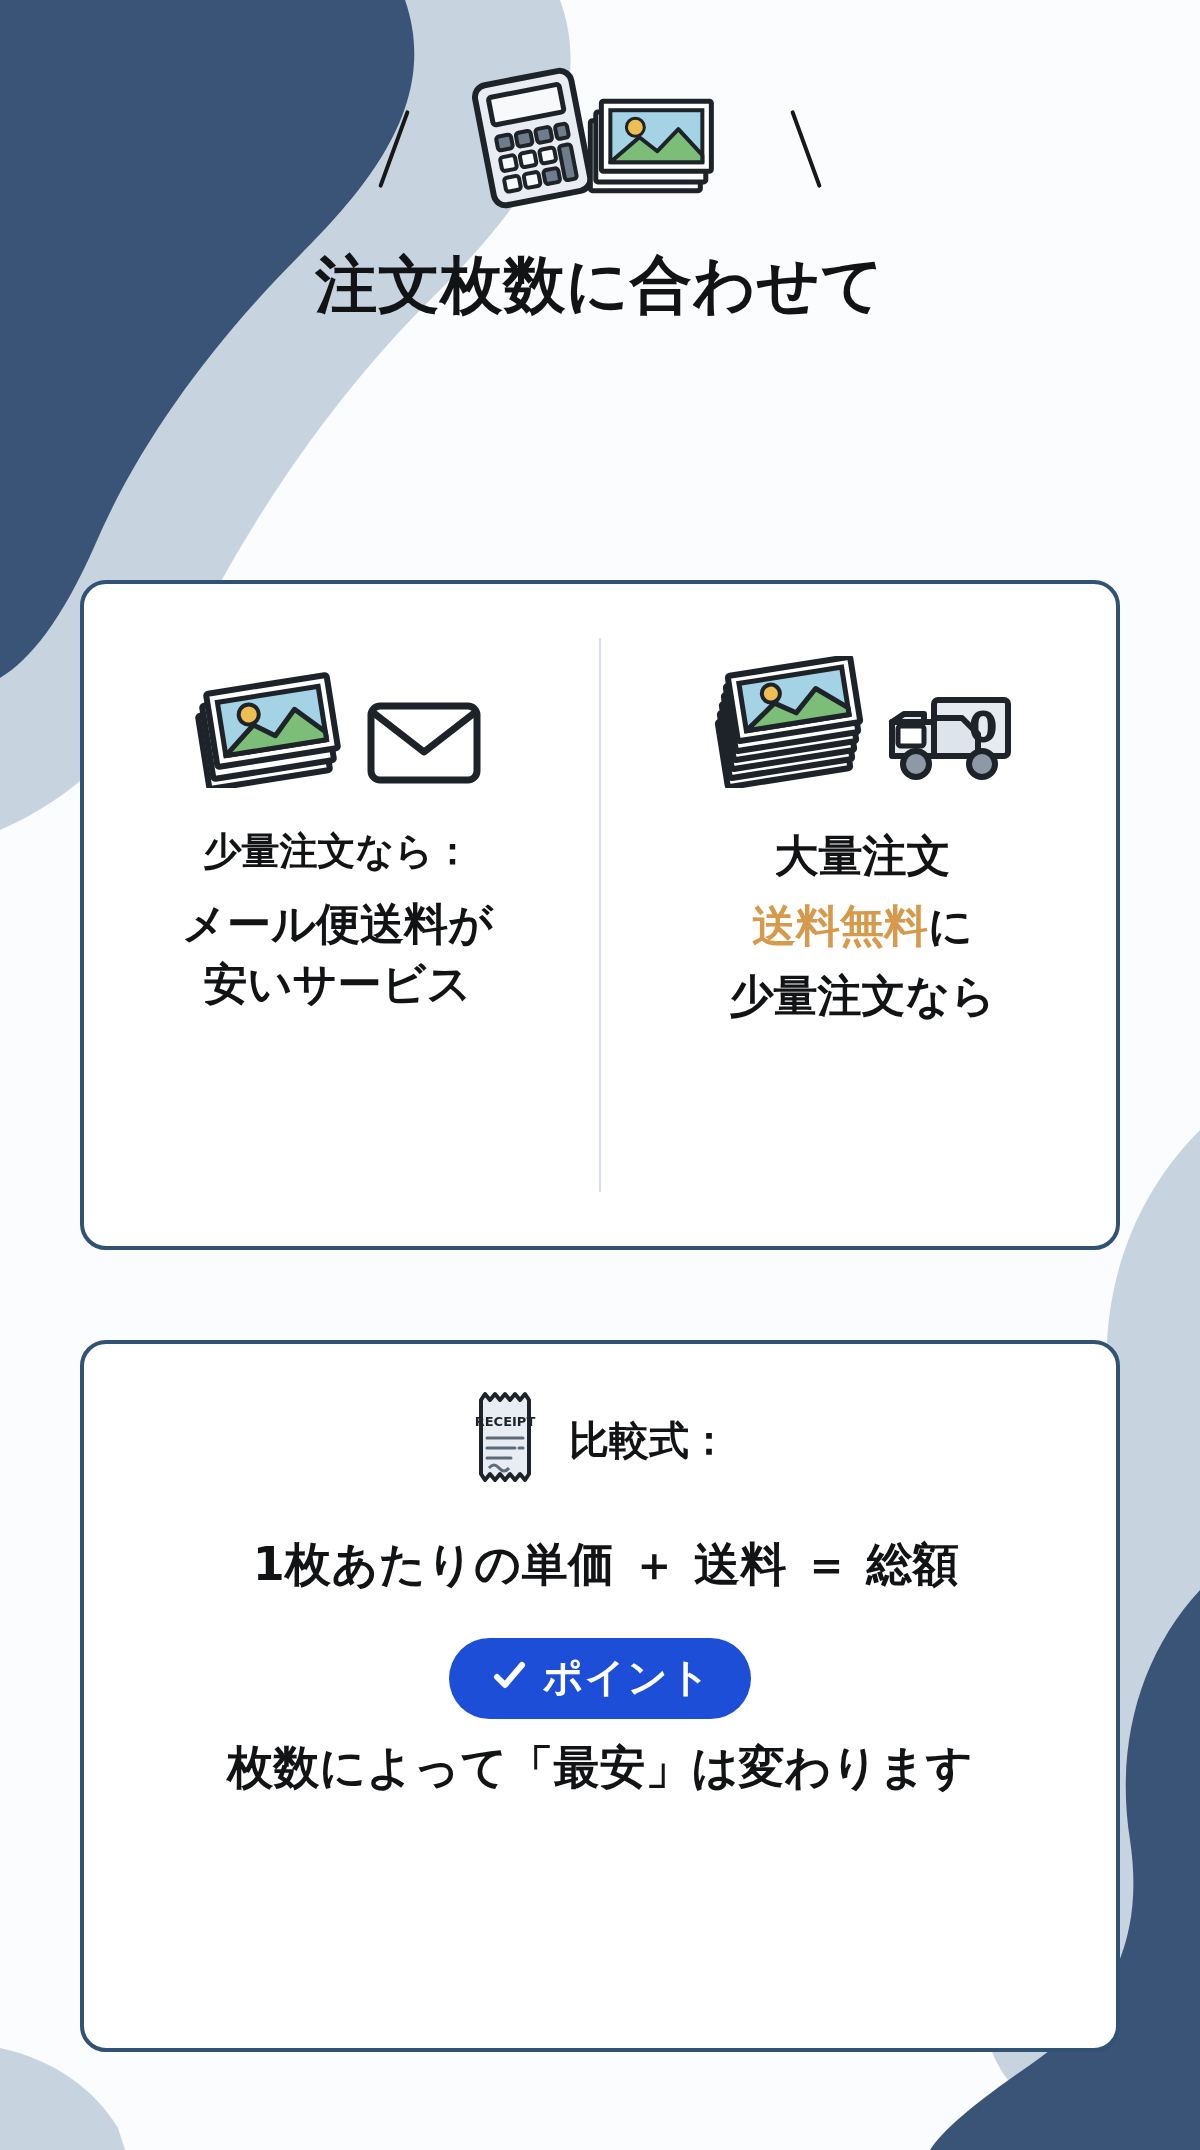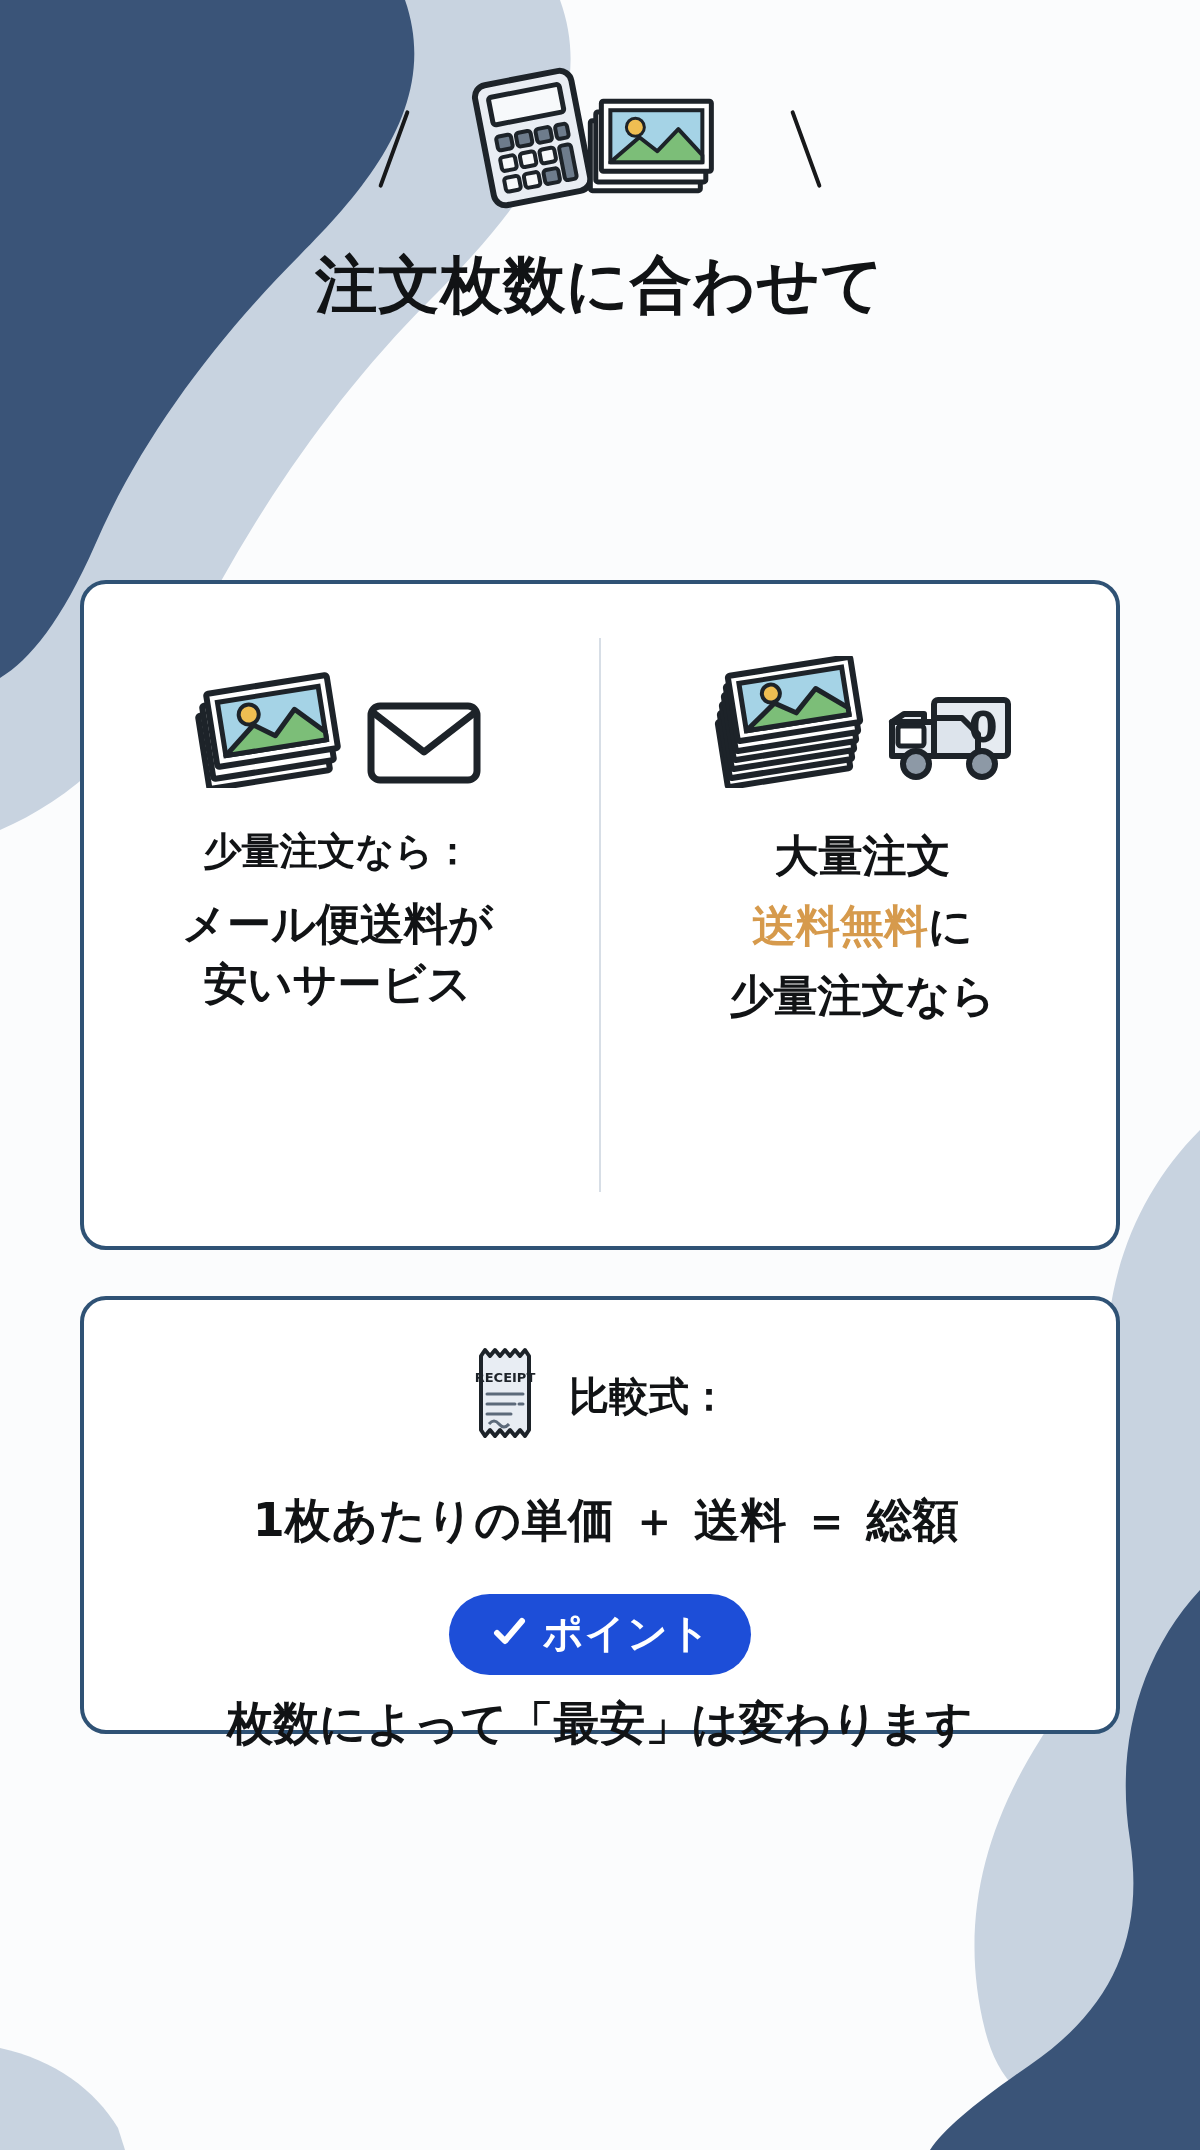--- a/index.html
+++ b/index.html
@@ -51,21 +51,21 @@
   }
 
   
   .card {
     position:absolute;
     background:#FFFFFF;
     border:4px solid #2F5275;
     border-radius:26px;
   }
   #card-compare { left:80px;  top:580px;  width:1040px; height:670px; }
-  #card-formula { left:80px;  top:1296px; width:1040px; height:438px; }
+  #card-formula { left:80px;  top:1340px; width:1040px; height:712px; }
 
   .cols { display:flex; height:100%; }
   .col {
     flex:1;
     display:flex;
     flex-direction:column;
     align-items:center;
     padding:58px 26px 30px;
   }
   .col.left  { padding-right:34px;border-radius:10px; }

